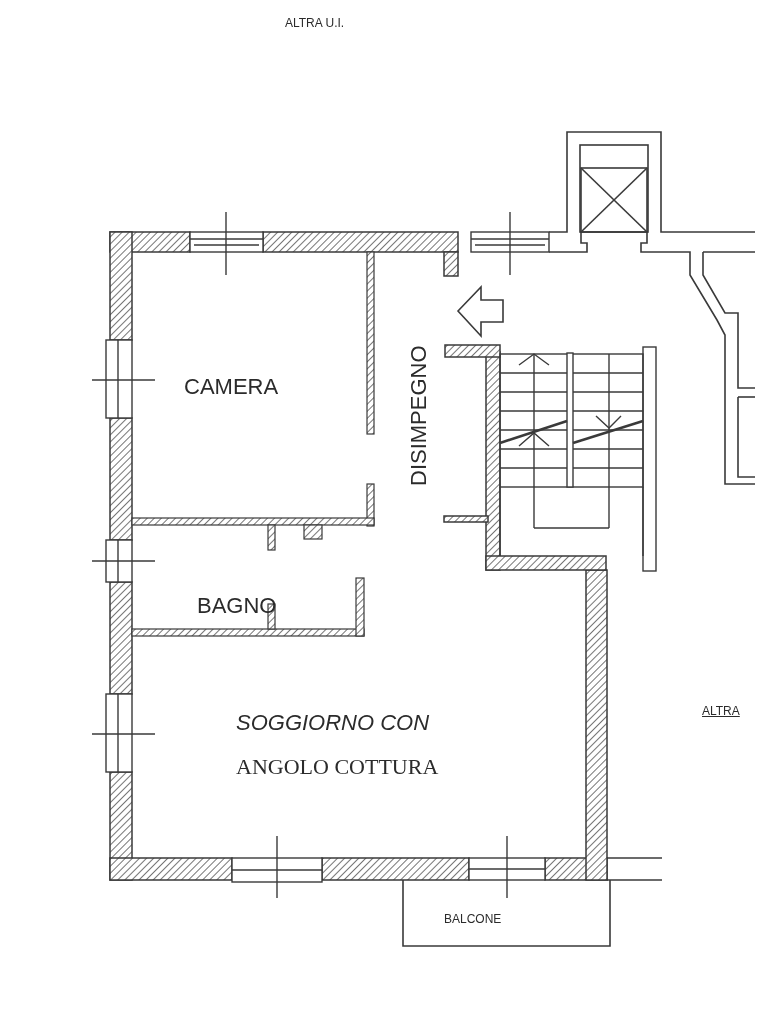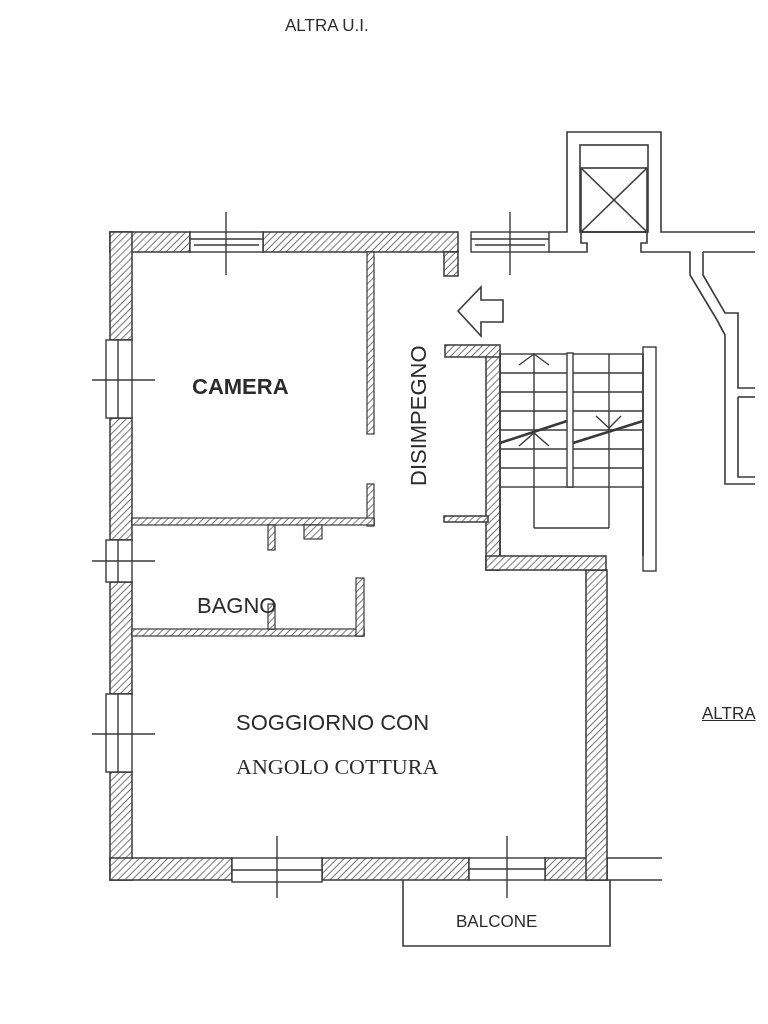--- a/index.html
+++ b/index.html
@@ -1,19 +1,19 @@
 <!DOCTYPE html>
 <html><head>
 <meta charset="utf-8">
 <style>
   html, body { margin: 0; padding: 0; background: #ffffff; }
   body { width: 768px; height: 1024px; position: relative; overflow: hidden; font-family: "Liberation Sans", sans-serif; }
   svg { position: absolute; left: 0; top: 0; }
   .lbl { position: absolute; color: #2b2b2b; font-family: "Liberation Sans", sans-serif; font-size: 22px; letter-spacing: 0px; white-space: nowrap; }
-  .small { font-size: 17px; }
+  .small { font-size: 12px; }
   .vert { transform: rotate(-90deg); transform-origin: left top; }
 </style>
 </head>
 <body>
 
 <svg width="768" height="1024" viewBox="0 0 768 1024">
   <defs>
     <pattern id="hatch" patternUnits="userSpaceOnUse" width="5" height="5" patternTransform="rotate(45)">
       <rect width="5" height="5" fill="#ffffff"></rect>
       <line x1="0" y1="0" x2="0" y2="5" stroke="#3a3a3a" stroke-width="1.4"></line>
@@ -128,19 +128,19 @@
     <line x1="607" y1="858" x2="662" y2="858"></line>
     <line x1="607" y1="880" x2="662" y2="880"></line>
   </g>
 
   <g fill="#fff" stroke="#3a3a3a" stroke-width="1.6">
     <polygon points="458,311 481,287 481,300 503,300 503,322 481,322 481,336"></polygon>
   </g>
 </svg>
 
 <div class="lbl small" style="left:285px;top:16px;">ALTRA U.I.</div>
-<div class="lbl" style="left:192px;top:374px;font-weight:bold;">CAMERA</div>
+<div class="lbl" style="left:184px;top:374px;">CAMERA</div>
 <div class="lbl vert" style="left:406px;top:486px;">DISIMPEGNO</div>
 <div class="lbl" style="left:197px;top:566px;margin-top:27px;">BAGNO</div>
-<div class="lbl" style="left:236px;top:710px;">SOGGIORNO CON</div>
+<div class="lbl" style="left:236px;top:710px;font-style:italic;">SOGGIORNO CON</div>
 <div class="lbl" style="left:236px;top:754px;font-family:Liberation Serif, serif;">ANGOLO COTTURA</div>
-<div class="lbl small" style="left:456px;top:912px;text-align:center;">BALCONE</div>
+<div class="lbl small" style="left:444px;top:912px;text-align:center;">BALCONE</div>
 <div class="lbl small" style="left:702px;top:704px;text-decoration:underline;">ALTRA</div>
 
 </body></html>

